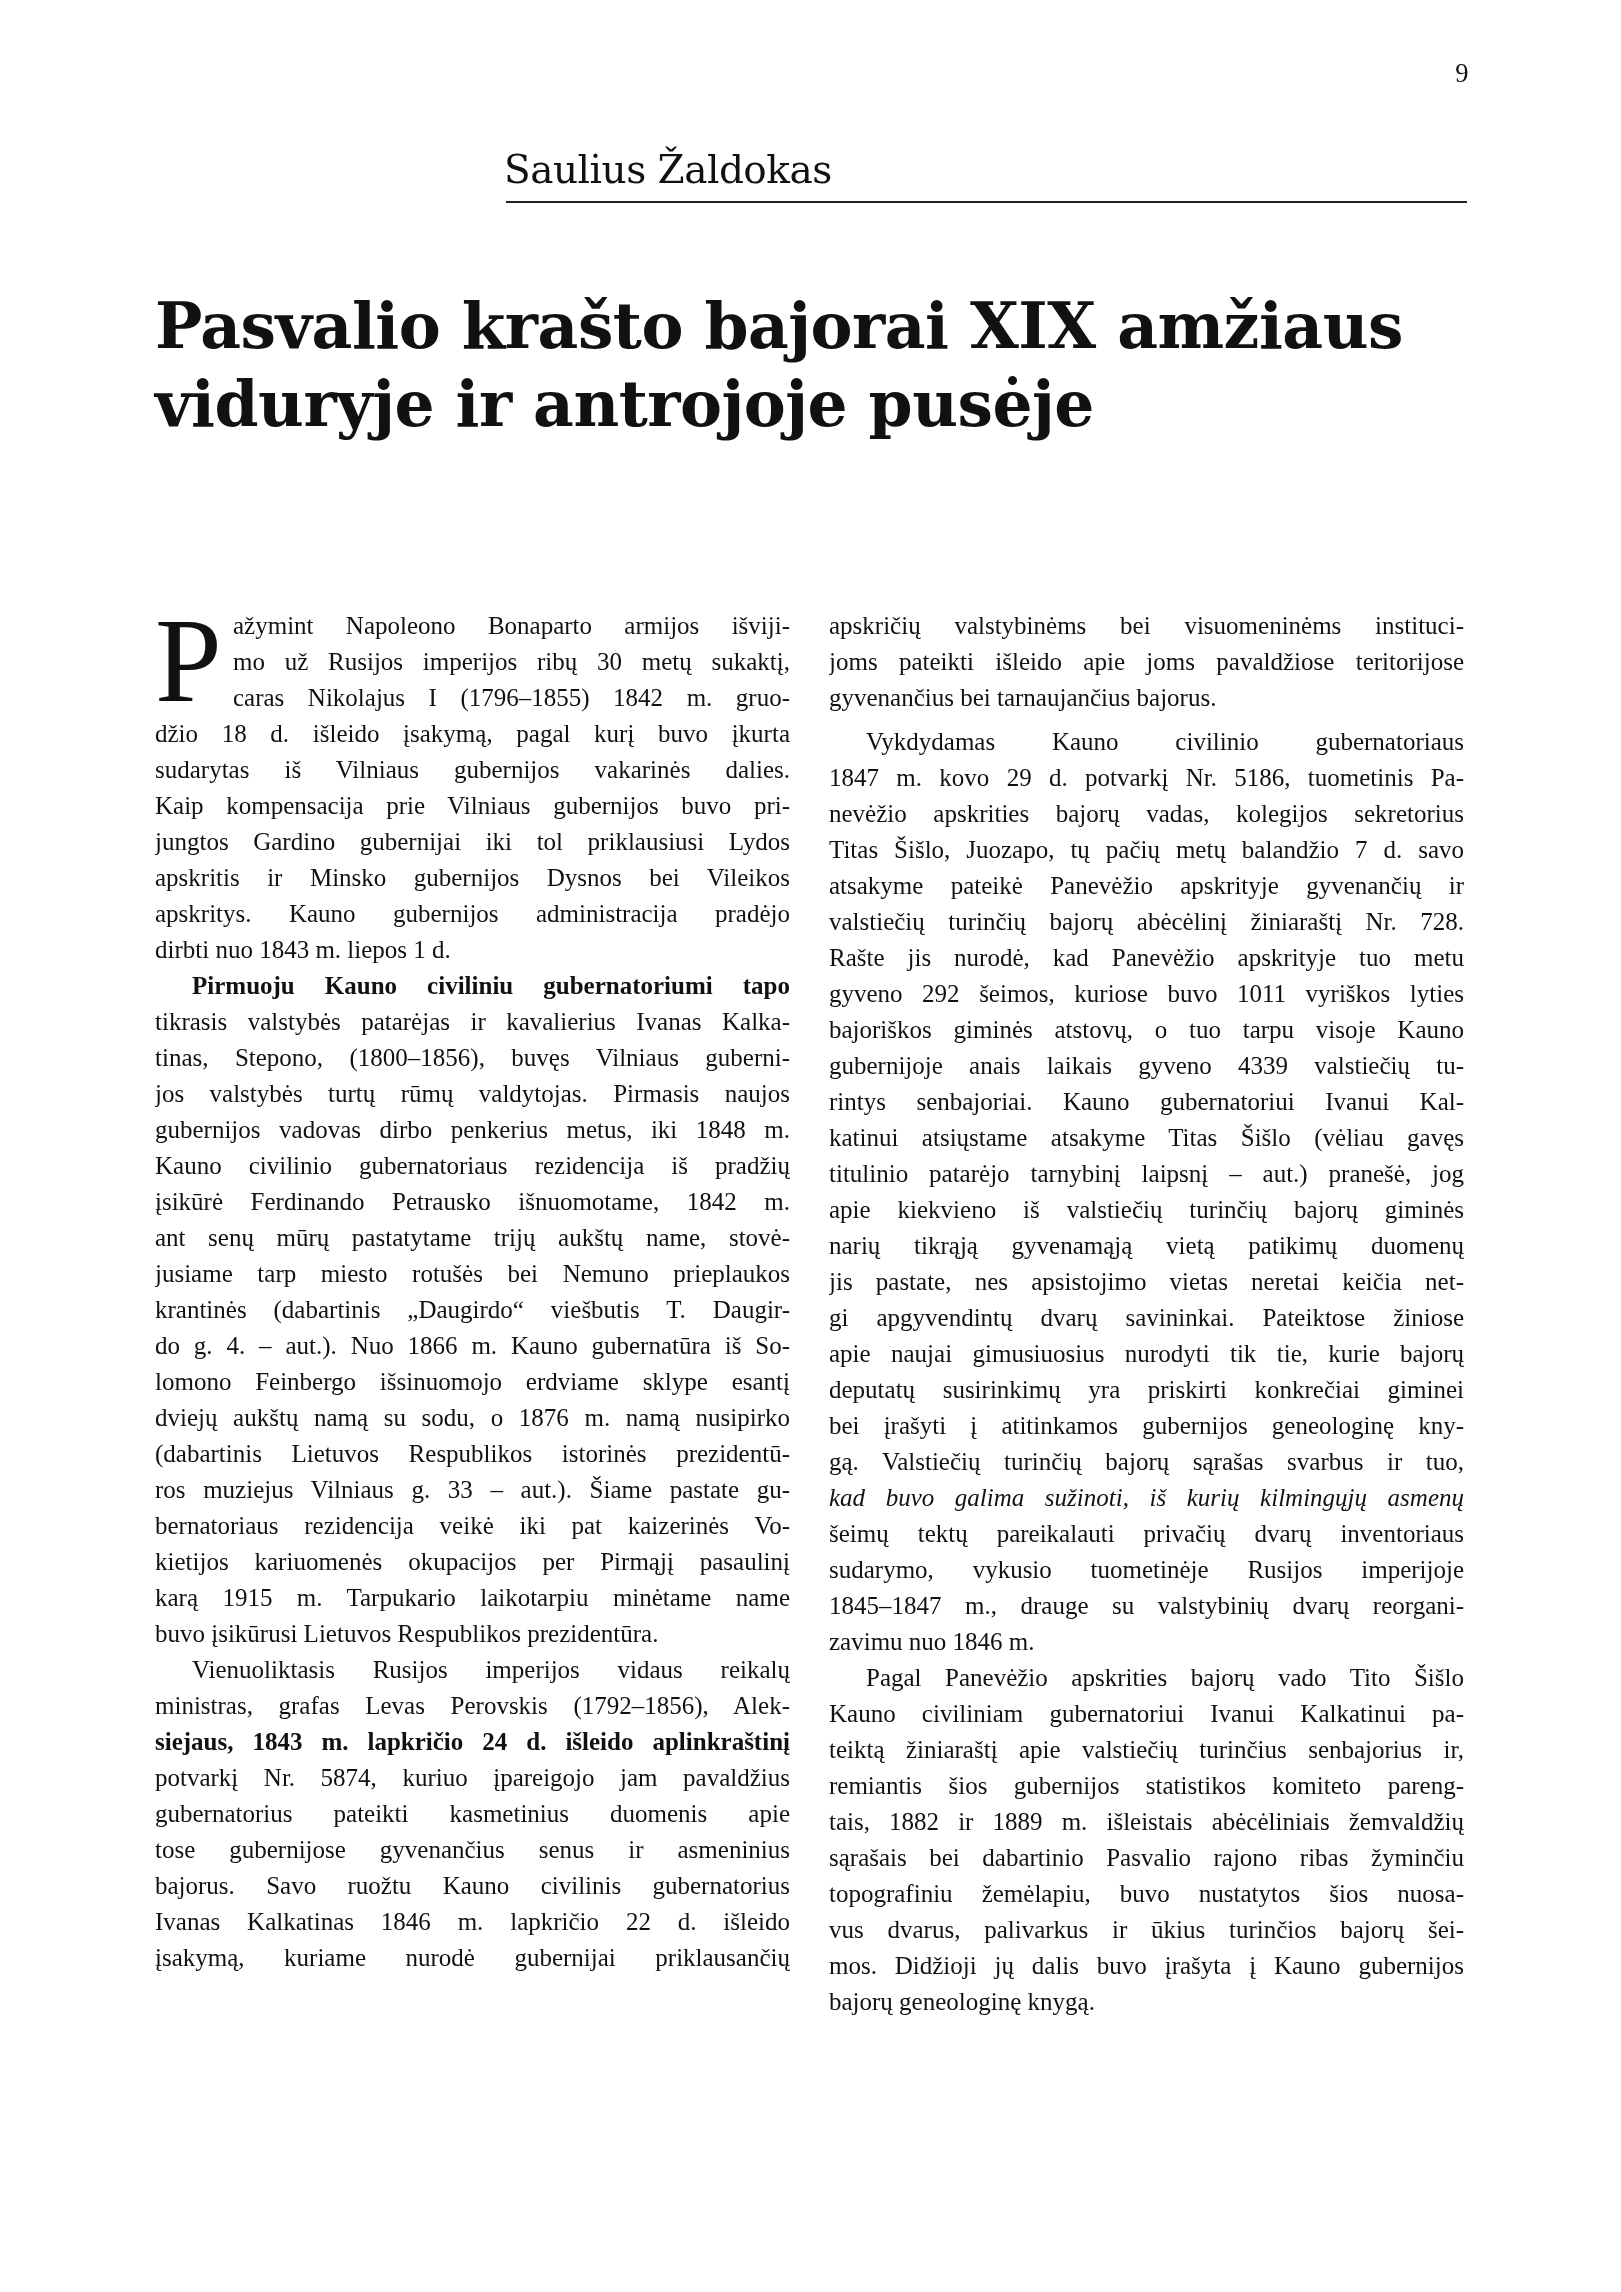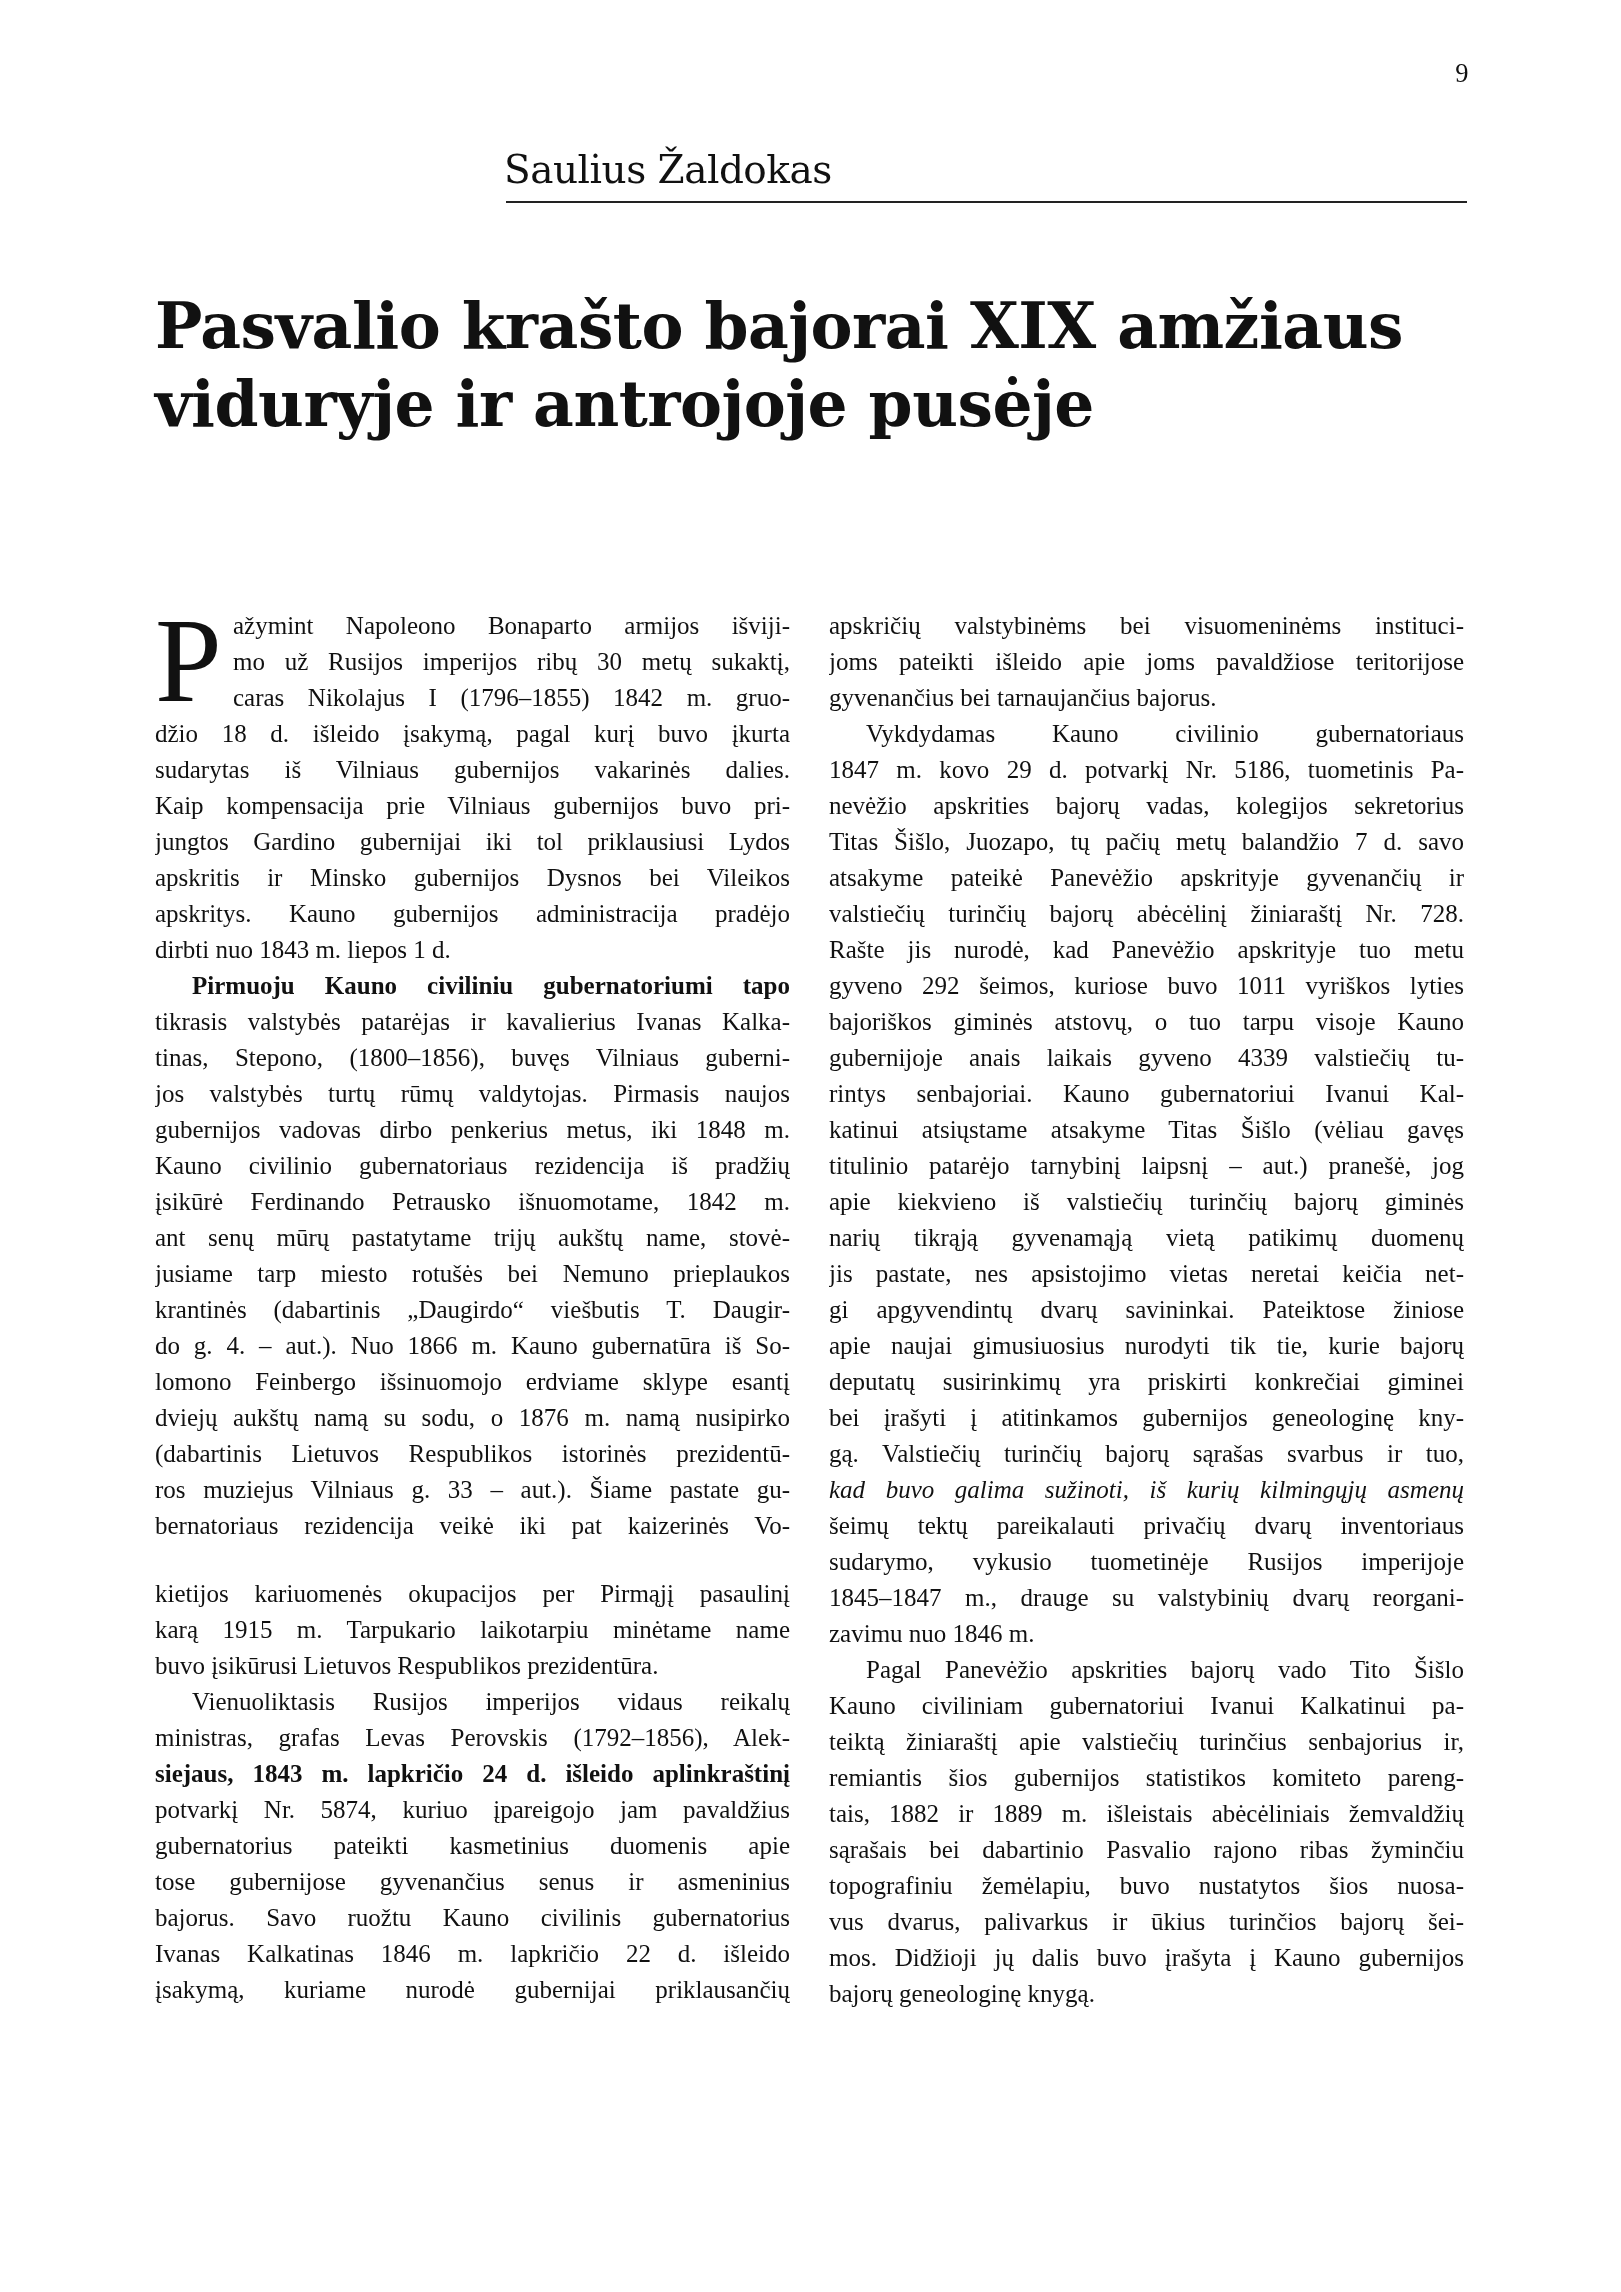--- a/index.html
+++ b/index.html
@@ -58,38 +58,38 @@
     <span class="line" style="white-space: normal; overflow: hidden;">įsikūrė Ferdinando Petrausko išnuomotame, 1842 m.</span>
     <span class="line" style="white-space: normal; overflow: hidden;">ant senų mūrų pastatytame trijų aukštų name, stovė-</span>
     <span class="line" style="white-space: normal; overflow: hidden;">jusiame tarp miesto rotušės bei Nemuno prieplaukos</span>
     <span class="line" style="white-space: normal; overflow: hidden;">krantinės (dabartinis „Daugirdo“ viešbutis T. Daugir-</span>
     <span class="line" style="white-space: normal; overflow: hidden;">do g. 4. – aut.). Nuo 1866 m. Kauno gubernatūra iš So-</span>
     <span class="line" style="white-space: normal; overflow: hidden;">lomono Feinbergo išsinuomojo erdviame sklype esantį</span>
     <span class="line" style="white-space: normal; overflow: hidden;">dviejų aukštų namą su sodu, o 1876 m. namą nusipirko</span>
     <span class="line" style="white-space: normal; overflow: hidden;">(dabartinis Lietuvos Respublikos istorinės prezidentū-</span>
     <span class="line" style="white-space: normal; overflow: hidden;">ros muziejus Vilniaus g. 33 – aut.). Šiame pastate gu-</span>
     <span class="line" style="white-space: normal; overflow: hidden;">bernatoriaus rezidencija veikė iki pat kaizerinės Vo-</span>
-    <span class="line" style="white-space: normal; overflow: hidden; margin-top: 32px;">kietijos kariuomenės okupacijos per Pirmąjį pasaulinį</span>
+    <span class="line" style="white-space: normal; overflow: hidden;">kietijos kariuomenės okupacijos per Pirmąjį pasaulinį</span>
     <span class="line" style="white-space: normal; overflow: hidden;">karą 1915 m. Tarpukario laikotarpiu minėtame name</span>
     <span class="line last" style="white-space: normal; overflow: hidden;">buvo įsikūrusi Lietuvos Respublikos prezidentūra.</span>
     <span class="line indent" style="white-space: normal; overflow: hidden;">Vienuoliktasis Rusijos imperijos vidaus reikalų</span>
     <span class="line" style="white-space: normal; overflow: hidden;">ministras, grafas Levas Perovskis (1792–1856), Alek-</span>
     <span class="line" style="white-space: normal; overflow: hidden; font-weight: bold;">siejaus, 1843 m. lapkričio 24 d. išleido aplinkraštinį</span>
     <span class="line" style="white-space: normal; overflow: hidden;">potvarkį Nr. 5874, kuriuo įpareigojo jam pavaldžius</span>
     <span class="line" style="white-space: normal; overflow: hidden;">gubernatorius pateikti kasmetinius duomenis apie</span>
     <span class="line" style="white-space: normal; overflow: hidden;">tose gubernijose gyvenančius senus ir asmeninius</span>
     <span class="line" style="white-space: normal; overflow: hidden;">bajorus. Savo ruožtu Kauno civilinis gubernatorius</span>
     <span class="line" style="white-space: normal; overflow: hidden;">Ivanas Kalkatinas 1846 m. lapkričio 22 d. išleido</span>
     <span class="line" style="white-space: normal; overflow: hidden;">įsakymą, kuriame nurodė gubernijai priklausančių</span>
   </div>
 <div class="column col-right" id="col-right">
     <span class="line" style="white-space: normal; overflow: hidden;">apskričių valstybinėms bei visuomeninėms instituci-</span>
     <span class="line" style="white-space: normal; overflow: hidden;">joms pateikti išleido apie joms pavaldžiose teritorijose</span>
     <span class="line last" style="white-space: normal; overflow: hidden;">gyvenančius bei tarnaujančius bajorus.</span>
-    <span class="line indent" style="white-space: normal; overflow: hidden;">Vykdydamas Kauno civilinio gubernatoriaus</span>
+    <span class="line indent" style="white-space: normal; overflow: hidden; margin-top: 8px;">Vykdydamas Kauno civilinio gubernatoriaus</span>
     <span class="line" style="white-space: normal; overflow: hidden;">1847 m. kovo 29 d. potvarkį Nr. 5186, tuometinis Pa-</span>
     <span class="line" style="white-space: normal; overflow: hidden;">nevėžio apskrities bajorų vadas, kolegijos sekretorius</span>
     <span class="line" style="white-space: normal; overflow: hidden;">Titas Šišlo, Juozapo, tų pačių metų  balandžio 7 d. savo</span>
     <span class="line" style="white-space: normal; overflow: hidden;">atsakyme pateikė Panevėžio apskrityje gyvenančių ir</span>
     <span class="line" style="white-space: normal; overflow: hidden;">valstiečių turinčių bajorų abėcėlinį žiniaraštį Nr. 728.</span>
     <span class="line" style="white-space: normal; overflow: hidden;">Rašte jis nurodė, kad Panevėžio apskrityje tuo metu</span>
     <span class="line" style="white-space: normal; overflow: hidden;">gyveno 292 šeimos, kuriose buvo 1011 vyriškos lyties</span>
     <span class="line" style="white-space: normal; overflow: hidden;">bajoriškos giminės atstovų, o tuo tarpu visoje Kauno</span>
     <span class="line" style="white-space: normal; overflow: hidden;">gubernijoje anais laikais gyveno 4339 valstiečių tu-</span>
     <span class="line" style="white-space: normal; overflow: hidden;">rintys senbajoriai. Kauno  gubernatoriui Ivanui Kal-</span>

